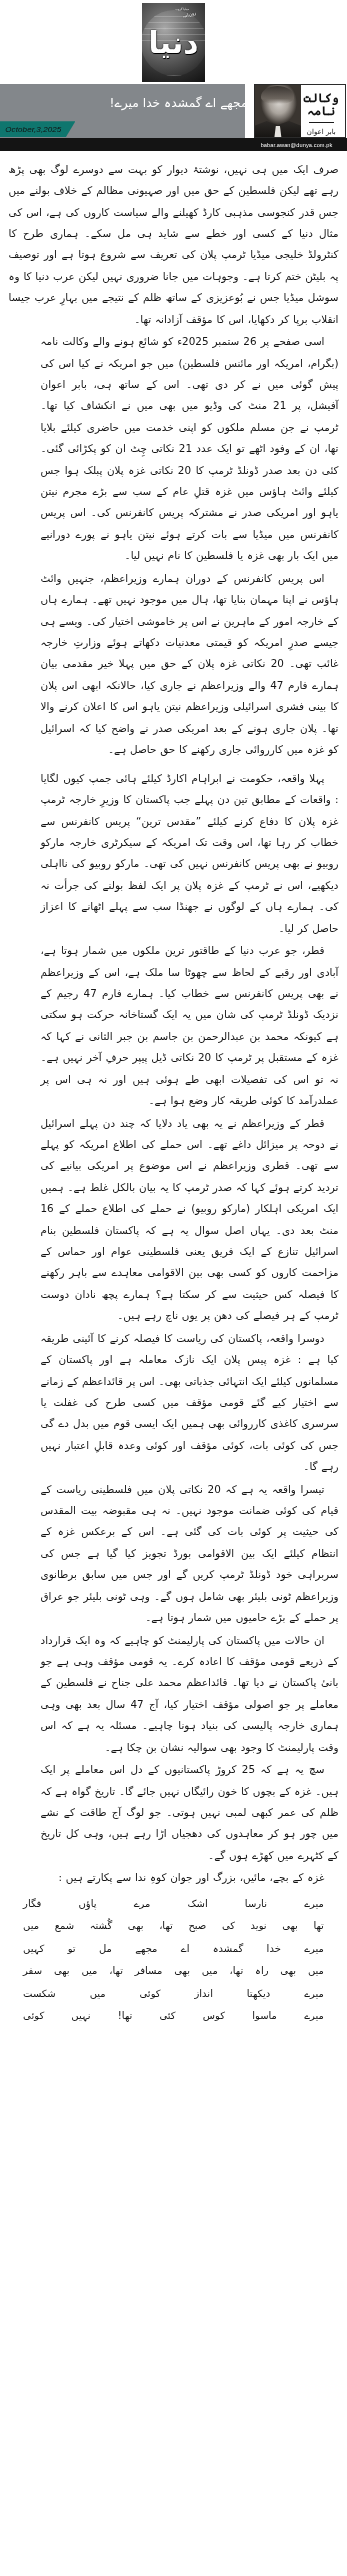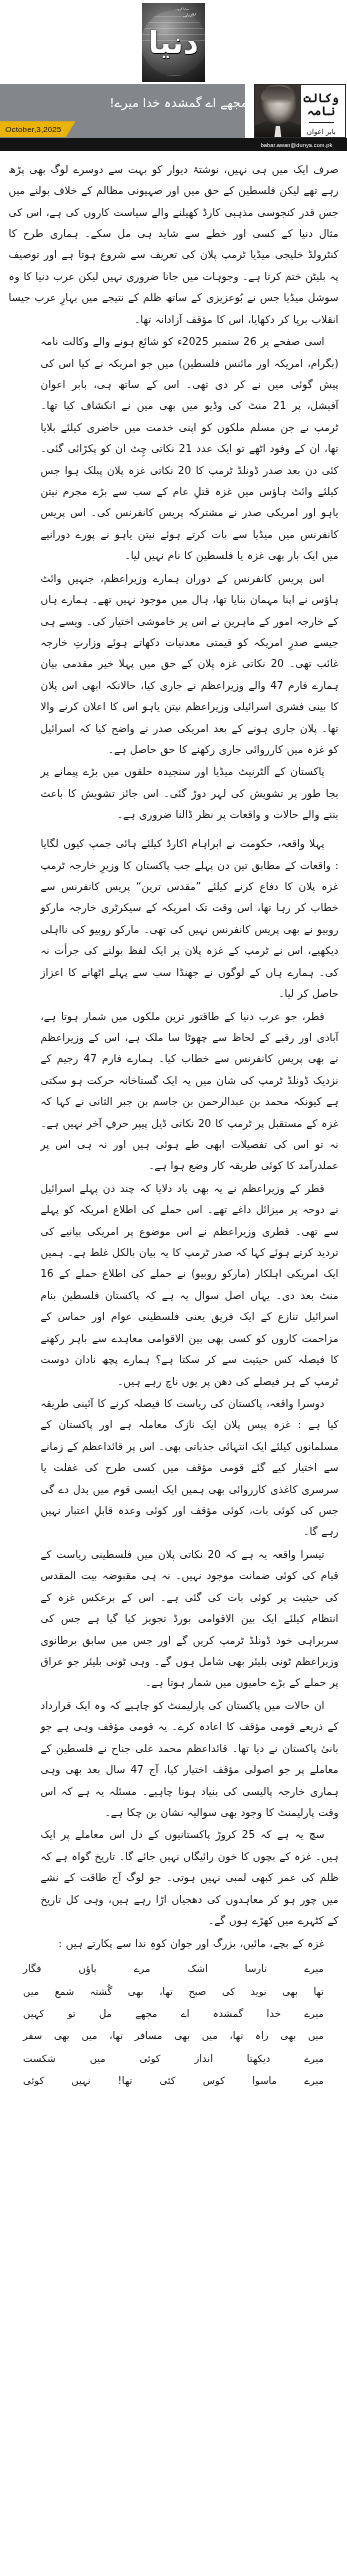--- a/index.html
+++ b/index.html
@@ -112,25 +112,26 @@
     direction: rtl;
     font-family: "DejaVu Sans", "Liberation Sans", sans-serif;
     font-weight: 500;
     white-space: nowrap;
   }
   .date-tab {
     position: absolute;
     left: 0;
     top: 37px;
     height: 16px;
-    background: #eab308;
+    background: #0f766e;
     display: flex;
     align-items: center;
     padding: 0 14px 0 5.3px;
     clip-path: polygon(0 0, 100% 0, calc(100% - 9.6px) 100%, 0 100%);
+    font-style: italic;
   }
   .date-tab span {
     font-family: "Liberation Sans", sans-serif;
     font-size: 8px;
     color: #111111;
     direction: ltr;
     letter-spacing: 0.1px;
   }
   .black-strip {
     position: absolute;
@@ -315,21 +316,20 @@
 
   <div class="email-bar">
     <span>babar.awan@dunya.com.pk</span>
   </div>
 </div>
 
 <div class="article">
   <p class="para">صرف ایک میں ہی نہیں، نوشتۂ دیوار کو بہت سے دوسرے لوگ بھی پڑھ رہے تھے لیکن فلسطین کے حق میں اور صہیونی مظالم کے خلاف بولنے میں جس قدر کنجوسی مذہبی کارڈ کھیلنے والے سیاست کاروں کی ہے، اس کی مثال دنیا کے کسی اور خطے سے شاید ہی مل سکے۔ ہماری طرح کا کنٹرولڈ خلیجی میڈیا ٹرمپ پلان کی تعریف سے شروع ہوتا ہے اور توصیف پہ بلیٹن ختم کرتا ہے۔ وجوہات میں جانا ضروری نہیں لیکن عرب دنیا کا وہ سوشل میڈیا جس نے بُوعزیزی کے ساتھ ظلم کے نتیجے میں بہارِ عرب جیسا انقلاب برپا کر دکھایا، اس کا مؤقف آزادانہ تھا۔</p>
   <p class="para indent">اسی صفحے پر 26 ستمبر 2025ء کو شائع ہونے والے وکالت نامہ (بگرام، امریکہ اور مائنس فلسطین) میں جو امریکہ نے کیا اس کی پیش گوئی میں نے کر دی تھی۔ اس کے ساتھ ہی، بابر اعوان آفیشل، پر 21 منٹ کی وڈیو میں بھی میں نے انکشاف کیا تھا۔ ٹرمپ نے جن مسلم ملکوں کو اپنی خدمت میں حاضری کیلئے بلایا تھا، ان کے وفود اٹھے تو ایک عدد 21 نکاتی چِٹ ان کو پکڑائی گئی۔ کئی دن بعد صدر ڈونلڈ ٹرمپ کا 20 نکاتی غزہ پلان پبلک ہوا جس کیلئے وائٹ ہاؤس میں غزہ قتلِ عام کے سب سے بڑے مجرم نیتن یاہو اور امریکی صدر نے مشترکہ پریس کانفرنس کی۔ اس پریس کانفرنس میں میڈیا سے بات کرتے ہوئے نیتن یاہو نے پورے دورانیے میں ایک بار بھی غزہ یا فلسطین کا نام نہیں لیا۔</p>
   <p class="para indent">اس پریس کانفرنس کے دوران ہمارے وزیراعظم، جنہیں وائٹ ہاؤس نے اپنا مہمان بنایا تھا، ہال میں موجود نہیں تھے۔ ہمارے ہاں کے خارجہ امور کے ماہرین نے اس پر خاموشی اختیار کی۔ ویسے ہی جیسے صدرِ امریکہ کو قیمتی معدنیات دکھاتے ہوئے وزارتِ خارجہ غائب تھی۔ 20 نکاتی غزہ پلان کے حق میں پہلا خیر مقدمی بیان ہمارے فارم 47 والے وزیراعظم نے جاری کیا، حالانکہ ابھی اس پلان کا بینی فشری اسرائیلی وزیراعظم نیتن یاہو اس کا اعلان کرنے والا تھا۔ پلان جاری ہونے کے بعد امریکی صدر نے واضح کیا کہ اسرائیل کو غزہ میں کارروائی جاری رکھنے کا حق حاصل ہے۔</p>
-  <p class="para indent">پاکستان کے آلٹرنیٹ میڈیا اور سنجیدہ حلقوں میں بڑے پیمانے پر بجا طور پر تشویش کی لہر دوڑ گئی۔ اس جائز تشویش کا باعث بننے والے حالات و واقعات پر نظر ڈالنا ضروری ہے۔</p>
   <p class="para indent gap">پہلا واقعہ، حکومت نے ابراہام اکارڈ کیلئے ہائی جمپ کیوں لگایا : واقعات کے مطابق تین دن پہلے جب پاکستان کا وزیرِ خارجہ ٹرمپ غزہ پلان کا دفاع کرنے کیلئے ”مقدس ترین“ پریس کانفرنس سے خطاب کر رہا تھا، اس وقت تک امریکہ کے سیکرٹری خارجہ مارکو روبیو نے بھی پریس کانفرنس نہیں کی تھی۔ مارکو روبیو کی نااہلی دیکھیے، اس نے ٹرمپ کے غزہ پلان پر ایک لفظ بولنے کی جرأت نہ کی۔ ہمارے ہاں کے لوگوں نے جھنڈا سب سے پہلے اٹھانے کا اعزاز حاصل کر لیا۔</p>
   <p class="para indent">قطر، جو عرب دنیا کے طاقتور ترین ملکوں میں شمار ہوتا ہے، آبادی اور رقبے کے لحاظ سے چھوٹا سا ملک ہے، اس کے وزیراعظم نے بھی پریس کانفرنس سے خطاب کیا۔ ہمارے فارم 47 رجیم کے نزدیک ڈونلڈ ٹرمپ کی شان میں یہ ایک گستاخانہ حرکت ہو سکتی ہے کیونکہ محمد بن عبدالرحمن بن جاسم بن جبر الثانی نے کہا کہ غزہ کے مستقبل پر ٹرمپ کا 20 نکاتی ڈیل پیپر حرفِ آخر نہیں ہے۔ نہ تو اس کی تفصیلات ابھی طے ہوئی ہیں اور نہ ہی اس پر عملدرآمد کا کوئی طریقہ کار وضع ہوا ہے۔</p>
   <p class="para indent">قطر کے وزیراعظم نے یہ بھی یاد دلایا کہ چند دن پہلے اسرائیل نے دوحہ پر میزائل داغے تھے۔ اس حملے کی اطلاع امریکہ کو پہلے سے تھی۔ قطری وزیراعظم نے اس موضوع پر امریکی بیانیے کی تردید کرتے ہوئے کہا کہ صدر ٹرمپ کا یہ بیان بالکل غلط ہے۔ ہمیں ایک امریکی اہلکار (مارکو روبیو) نے حملے کی اطلاع حملے کے 16 منٹ بعد دی۔ یہاں اصل سوال یہ ہے کہ پاکستان فلسطین بنام اسرائیل تنازع کے ایک فریق یعنی فلسطینی عوام اور حماس کے مزاحمت کاروں کو کسی بھی بین الاقوامی معاہدے سے باہر رکھنے کا فیصلہ کس حیثیت سے کر سکتا ہے؟ ہمارے پچھ نادان دوست ٹرمپ کے ہر فیصلے کی دھن پر یوں ناچ رہے ہیں۔</p>
   <p class="para indent">دوسرا واقعہ، پاکستان کی ریاست کا فیصلہ کرنے کا آئینی طریقہ کیا ہے : غزہ پیس پلان ایک نازک معاملہ ہے اور پاکستان کے مسلمانوں کیلئے ایک انتہائی جذباتی بھی۔ اس پر قائداعظم کے زمانے سے اختیار کیے گئے قومی مؤقف میں کسی طرح کی غفلت یا سرسری کاغذی کارروائی بھی ہمیں ایک ایسی قوم میں بدل دے گی جس کی کوئی بات، کوئی مؤقف اور کوئی وعدہ قابلِ اعتبار نہیں رہے گا۔</p>
   <p class="para indent">تیسرا واقعہ یہ ہے کہ 20 نکاتی پلان میں فلسطینی ریاست کے قیام کی کوئی ضمانت موجود نہیں۔ نہ ہی مقبوضہ بیت المقدس کی حیثیت پر کوئی بات کی گئی ہے۔ اس کے برعکس غزہ کے انتظام کیلئے ایک بین الاقوامی بورڈ تجویز کیا گیا ہے جس کی سربراہی خود ڈونلڈ ٹرمپ کریں گے اور جس میں سابق برطانوی وزیراعظم ٹونی بلیئر بھی شامل ہوں گے۔ وہی ٹونی بلیئر جو عراق پر حملے کے بڑے حامیوں میں شمار ہوتا ہے۔</p>
   <p class="para indent">ان حالات میں پاکستان کی پارلیمنٹ کو چاہیے کہ وہ ایک قرارداد کے ذریعے قومی مؤقف کا اعادہ کرے۔ یہ قومی مؤقف وہی ہے جو بانیٔ پاکستان نے دیا تھا۔ قائداعظم محمد علی جناح نے فلسطین کے معاملے پر جو اصولی مؤقف اختیار کیا، آج 47 سال بعد بھی وہی ہماری خارجہ پالیسی کی بنیاد ہونا چاہیے۔ مسئلہ یہ ہے کہ اس وقت پارلیمنٹ کا وجود بھی سوالیہ نشان بن چکا ہے۔</p>
   <p class="para indent">سچ یہ ہے کہ 25 کروڑ پاکستانیوں کے دل اس معاملے پر ایک ہیں۔ غزہ کے بچوں کا خون رائیگاں نہیں جائے گا۔ تاریخ گواہ ہے کہ ظلم کی عمر کبھی لمبی نہیں ہوتی۔ جو لوگ آج طاقت کے نشے میں چور ہو کر معاہدوں کی دھجیاں اڑا رہے ہیں، وہی کل تاریخ کے کٹہرے میں کھڑے ہوں گے۔</p>
   <p class="para indent">غزہ کے بچے، مائیں، بزرگ اور جوان کوہِ ندا سے پکارتے ہیں :</p>
 </div>
 

